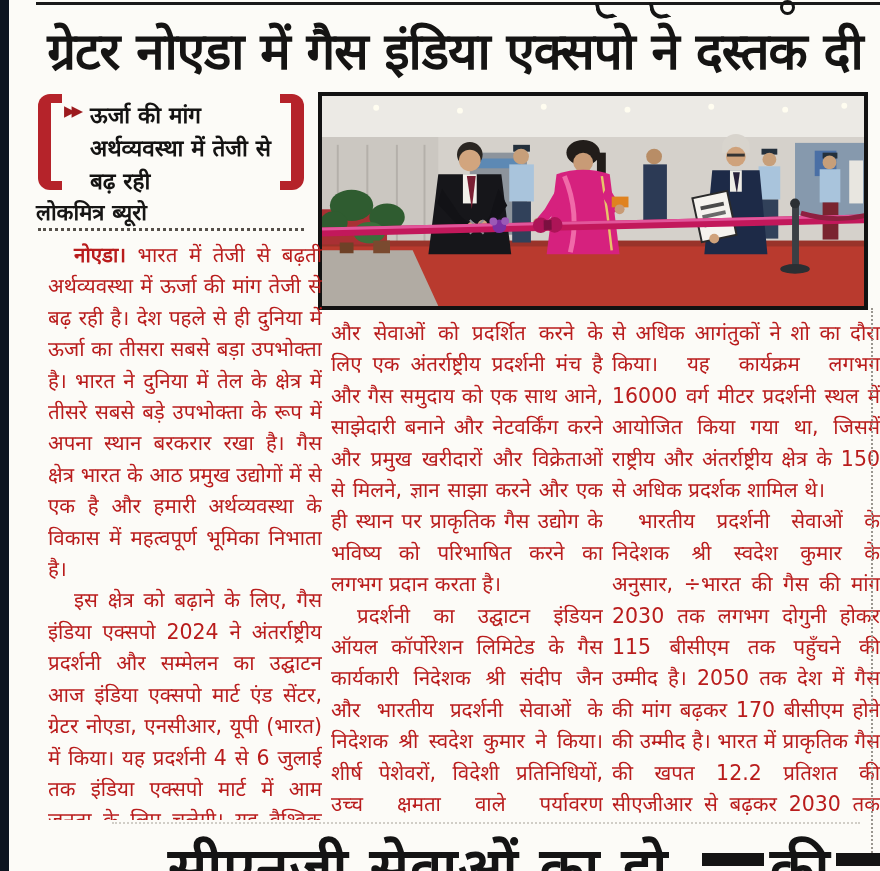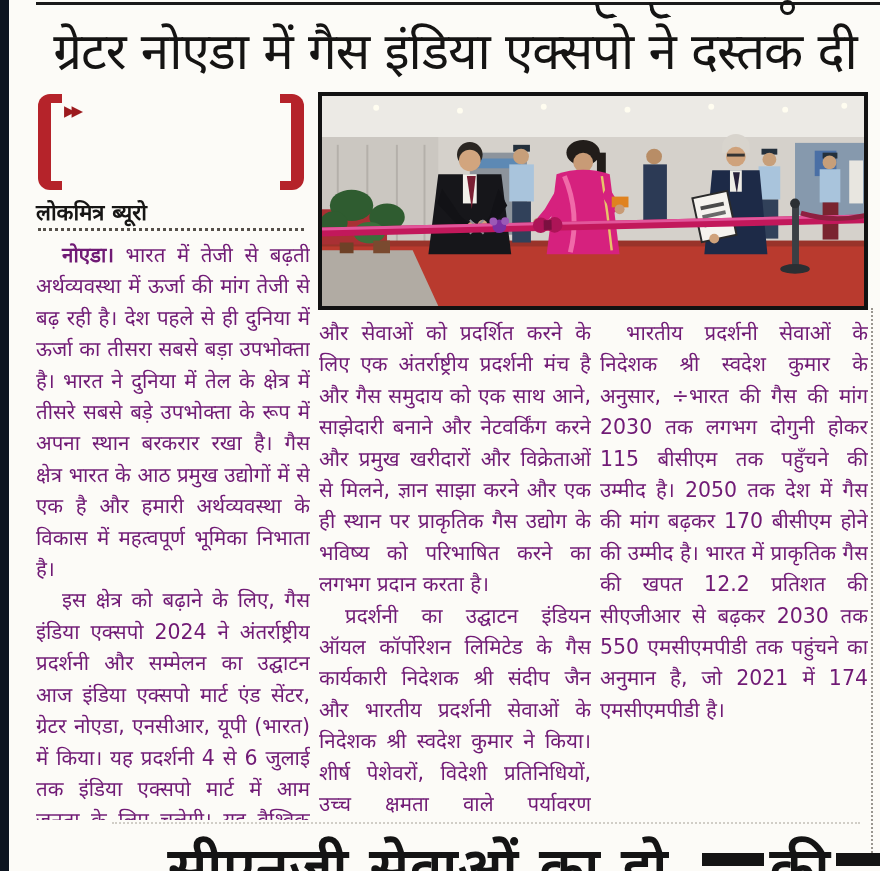--- a/index.html
+++ b/index.html
@@ -11,34 +11,34 @@
   
   .edge-strip{position:absolute;left:0;top:0;width:9px;height:871px;background:var(--edge,#0d1520);}
   .top-rule{position:absolute;left:36px;right:0;top:2px;border-top:3px solid #1a1a1a;}
   
   .remnants{position:absolute;left:596px;top:0px;height:14px;display:flex;gap:34px;}
   .hook{width:12px;height:11px;border:4px solid transparent;border-bottom-color:#141414;border-left-color:#141414;border-radius:0 0 0 12px;transform:rotate(-10deg);}
   .loop{width:9px;height:9px;border:3.5px solid #141414;border-radius:50%;margin-left:76px;}
   
   .headline{
     position:absolute;left:38px;top:16px;width:834px;height:74px;
-    font-size:51px;font-weight:normal;line-height:72px;text-align:center;
+    font-size:51px;font-weight:bold;line-height:72px;text-align:center;
     letter-spacing:-1px;white-space:nowrap;color:#151413;
   }
   
   .kicker{position:absolute;left:38px;top:94px;width:266px;height:102px;}
   .bracket{position:absolute;top:0;width:24px;height:96px;box-sizing:border-box;}
   .bracket.left{left:0;border-left:13px solid var(--accent_red,#b5232a);border-top:9px solid var(--accent_red,#b5232a);border-bottom:9px solid var(--accent_red,#b5232a);border-radius:12px 0 0 12px;}
   .bracket.right{right:0;border-right:13px solid var(--accent_red,#b5232a);border-top:9px solid var(--accent_red,#b5232a);border-bottom:9px solid var(--accent_red,#b5232a);border-radius:0 12px 12px 0;}
   .kicker-arrows{position:absolute;left:26px;top:8px;color:#9c1a1e;font-size:15px;letter-spacing:-4px;}
   .kicker-text{position:absolute;left:52px;top:5px;width:188px;font-size:22.5px;font-weight:bold;line-height:33px;color:#141312;}
   .byline{position:absolute;left:36px;top:196px;width:270px;text-align:left;font-size:22px;font-weight:bold;color:#161514;}
   .dotted-divider{position:absolute;left:38px;top:228px;width:266px;border-top:3px dotted #55504a;}
   
-  .col{position:absolute;font-size:20.5px;line-height:31.4px;text-align:justify;color:#701a75;overflow:hidden;}
+  .col{position:absolute;font-size:20.5px;line-height:31.4px;text-align:justify;color:#b91c1c;overflow:hidden;margin-left:12px;}
   .col p{margin:0;text-indent:26px;}
   .col p.noindent{text-indent:0;}
   .lead{font-weight:bold;}
   #col1{left:36px;top:240px;width:274px;height:580px;}
   #col2{left:319px;top:318px;width:272px;height:502px;}
   #col3{left:600px;top:318px;width:268px;height:502px;}
   
   .photo{position:absolute;left:318px;top:92px;width:550px;height:218px;border:4px solid #121212;box-sizing:border-box;background:#dedad4;}
   .photo svg{display:block;width:100%;height:100%;}
   
@@ -65,20 +65,24 @@
     <span class="hook"></span>
     <span class="loop"></span>
   </div>
 
   <div class="headline">ग्रेटर नोएडा में गैस इंडिया एक्सपो ने दस्तक दी</div>
 
   <div class="kicker">
     <div class="bracket left"></div>
     <div class="bracket right"></div>
     <div class="kicker-arrows">▶▶</div>
+    <div class="kicker-text">
+      <span>ऊर्जा की मांग अर्थव्यवस्था</span>
+      <span>में तेजी से बढ़ रही</span>
+    </div>
   </div>
 
   <div class="byline">लोकमित्र ब्यूरो</div>
   <div class="dotted-divider"></div>
 
   <div class="photo">
     <svg viewBox="0 0 550 215" preserveAspectRatio="none">
 
       <rect x="0" y="0" width="550" height="215" fill="#dcd8d2"></rect>
       <rect x="0" y="0" width="550" height="42" fill="#eceae5"></rect>
@@ -206,20 +210,21 @@
     <p><span class="lead">नोएडा।</span> <span>भारत में तेजी से बढ़ती अर्थव्यवस्था में ऊर्जा की मांग तेजी से बढ़ रही है। देश पहले से ही दुनिया में ऊर्जा का तीसरा सबसे बड़ा उपभोक्ता है। भारत ने दुनिया में तेल के क्षेत्र में तीसरे सबसे बड़े उपभोक्ता के रूप में अपना स्थान बरकरार रखा है। गैस क्षेत्र भारत के आठ प्रमुख उद्योगों में से एक है और हमारी अर्थव्यवस्था के विकास में महत्वपूर्ण भूमिका निभाता है।</span></p>
     <p>इस क्षेत्र को बढ़ाने के लिए, गैस इंडिया एक्सपो 2024 ने अंतर्राष्ट्रीय प्रदर्शनी और सम्मेलन का उद्घाटन आज इंडिया एक्सपो मार्ट एंड सेंटर, ग्रेटर नोएडा, एनसीआर, यूपी (भारत) में किया। यह प्रदर्शनी 4 से 6 जुलाई तक इंडिया एक्सपो मार्ट में आम जनता के लिए चलेगी। यह वैश्विक गैस और संबद्ध उद्योग से नवीनतम नवीन तकनीकों, उत्पादों</p>
   </div>
 
   <div class="col" id="col2">
     <p class="noindent">और सेवाओं को प्रदर्शित करने के लिए एक अंतर्राष्ट्रीय प्रदर्शनी मंच है और गैस समुदाय को एक साथ आने, साझेदारी बनाने और नेटवर्किंग करने और प्रमुख खरीदारों और विक्रेताओं से मिलने, ज्ञान साझा करने और एक ही स्थान पर प्राकृतिक गैस उद्योग के भविष्य को परिभाषित करने का लगभग प्रदान करता है।</p>
     <p>प्रदर्शनी का उद्घाटन इंडियन ऑयल कॉर्पोरेशन लिमिटेड के गैस कार्यकारी निदेशक श्री संदीप जैन और भारतीय प्रदर्शनी सेवाओं के निदेशक श्री स्वदेश कुमार ने किया। शीर्ष पेशेवरों, विदेशी प्रतिनिधियों, उच्च क्षमता वाले पर्यावरण प्रतिनिधियोंऔर संबद्ध उद्योग पेशेवरों, उद्यमियों, वरिष्ठ खरीद पेशेवरों आदि सहित लगभग 7000</p>
   </div>
 
   <div class="col" id="col3">
+    <p class="noindent">से अधिक आगंतुकों ने शो का दौरा किया। यह कार्यक्रम लगभग 16000 वर्ग मीटर प्रदर्शनी स्थल में आयोजित किया गया था, जिसमें राष्ट्रीय और अंतर्राष्ट्रीय क्षेत्र के 150 से अधिक प्रदर्शक शामिल थे।</p>
     <p>भारतीय प्रदर्शनी सेवाओं के निदेशक श्री स्वदेश कुमार के अनुसार, ÷भारत की गैस की मांग 2030 तक लगभग दोगुनी होकर 115 बीसीएम तक पहुँचने की उम्मीद है। 2050 तक देश में गैस की मांग बढ़कर 170 बीसीएम होने की उम्मीद है। भारत में प्राकृतिक गैस की खपत 12.2 प्रतिशत की सीएजीआर से बढ़कर 2030 तक 550 एमसीएमपीडी तक पहुंचने का अनुमान है, जो 2021 में 174 एमसीएमपीडी है।</p>
   </div>
 
   <div class="right-dots"></div>
   <div class="speckles"></div>
 
   <div class="next-head left">सीएनजी सेवाओं का हो</div>
   <div class="next-right">
     <span class="bar"></span>
     <span class="word">की</span>

